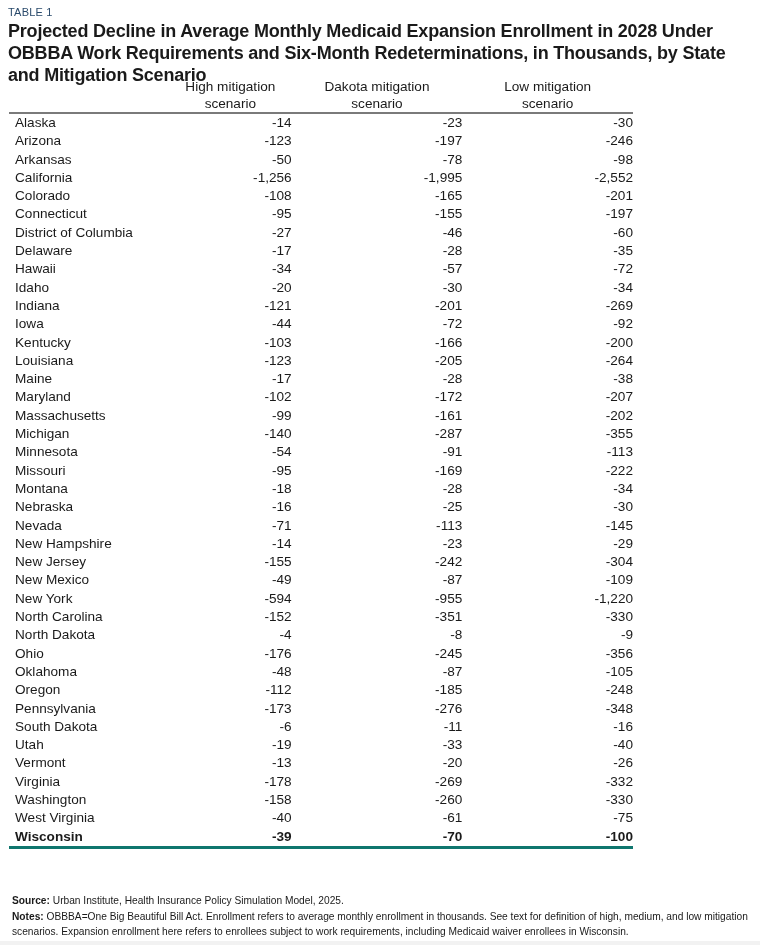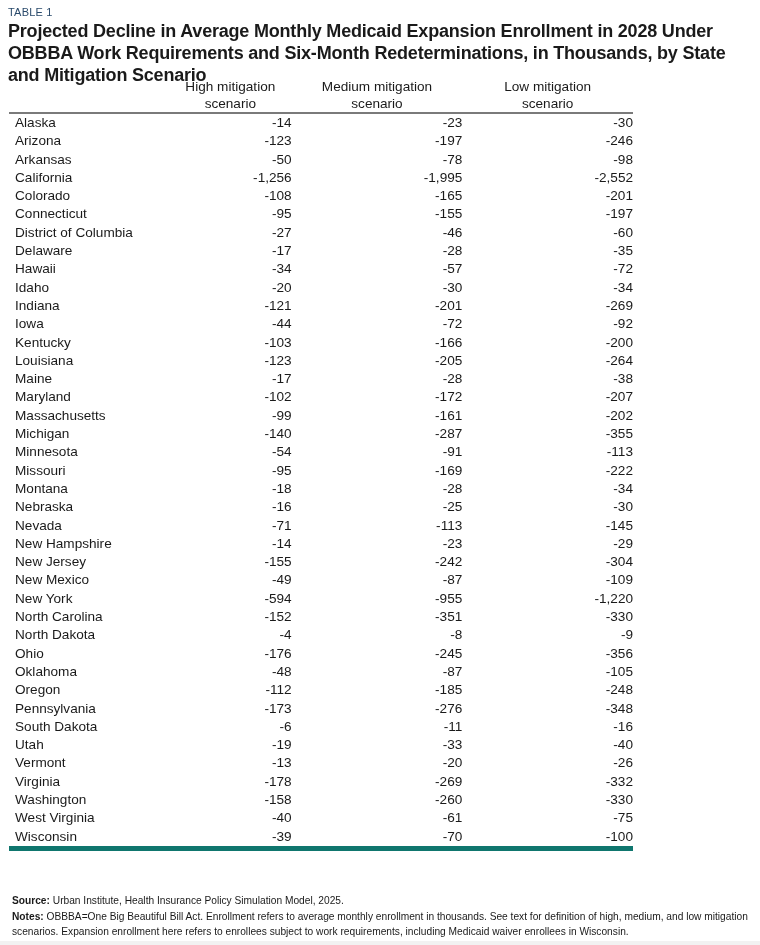--- a/index.html
+++ b/index.html
@@ -12,41 +12,41 @@
   th { font-weight: normal; font-size: 13.6px; line-height: 17px; text-align: center; padding: 0;
        vertical-align: bottom; border-bottom: 2px solid #7a7a7a; }
   th.state-h { width: 150px; }
   th.c1 { width: 115px; } th.c2 { width: 160px; } th.c3 { width: 160px; }
   td { font-size: 13.6px; line-height: 18.3px; height: 18.3px; padding: 0; white-space: nowrap; }
   td.state { padding-left: 6px; }
   td.num { text-align: right; }
   td.n1 { padding-right: 0; }
   td.n2 { padding-right: 0; }
   td.n3 { padding-right: 0; }
-  tbody tr:last-child td { border-bottom: 5px solid #0f766e; }
+  tbody tr:last-child td { border-bottom: 3px solid #0f766e; font-weight: bold; }
   .footer { position: absolute; left: 12px; top: 893px; width: 750px; font-size: 10.2px; line-height: 15.5px; color: #1a1a1a; }
   .footer b { font-weight: bold; }
   .bottom-band { position: absolute; left: 0; top: 941px; width: 760px; height: 4px; background: #f2f2f2; }
 </style>
 </head>
 <body>
 
 <div class="label">TABLE 1</div>
 <div class="title">Projected Decline in Average Monthly Medicaid Expansion Enrollment in 2028 Under OBBBA Work Requirements and Six-Month Redeterminations, in Thousands, by State and Mitigation Scenario</div>
 
 <table>
   <thead>
     <tr>
       <th class="state-h"></th>
       <th class="c1">
         <div>High mitigation</div>
         <div>scenario</div>
       </th>
       <th class="c2">
-        <div>Medium mitigation</div>
+        <div>Dakota mitigation</div>
         <div>scenario</div>
       </th>
       <th class="c3">
         <div>Low mitigation</div>
         <div>scenario</div>
       </th>
     </tr>
   </thead>
   <tbody id="table-body">
       <tr>

